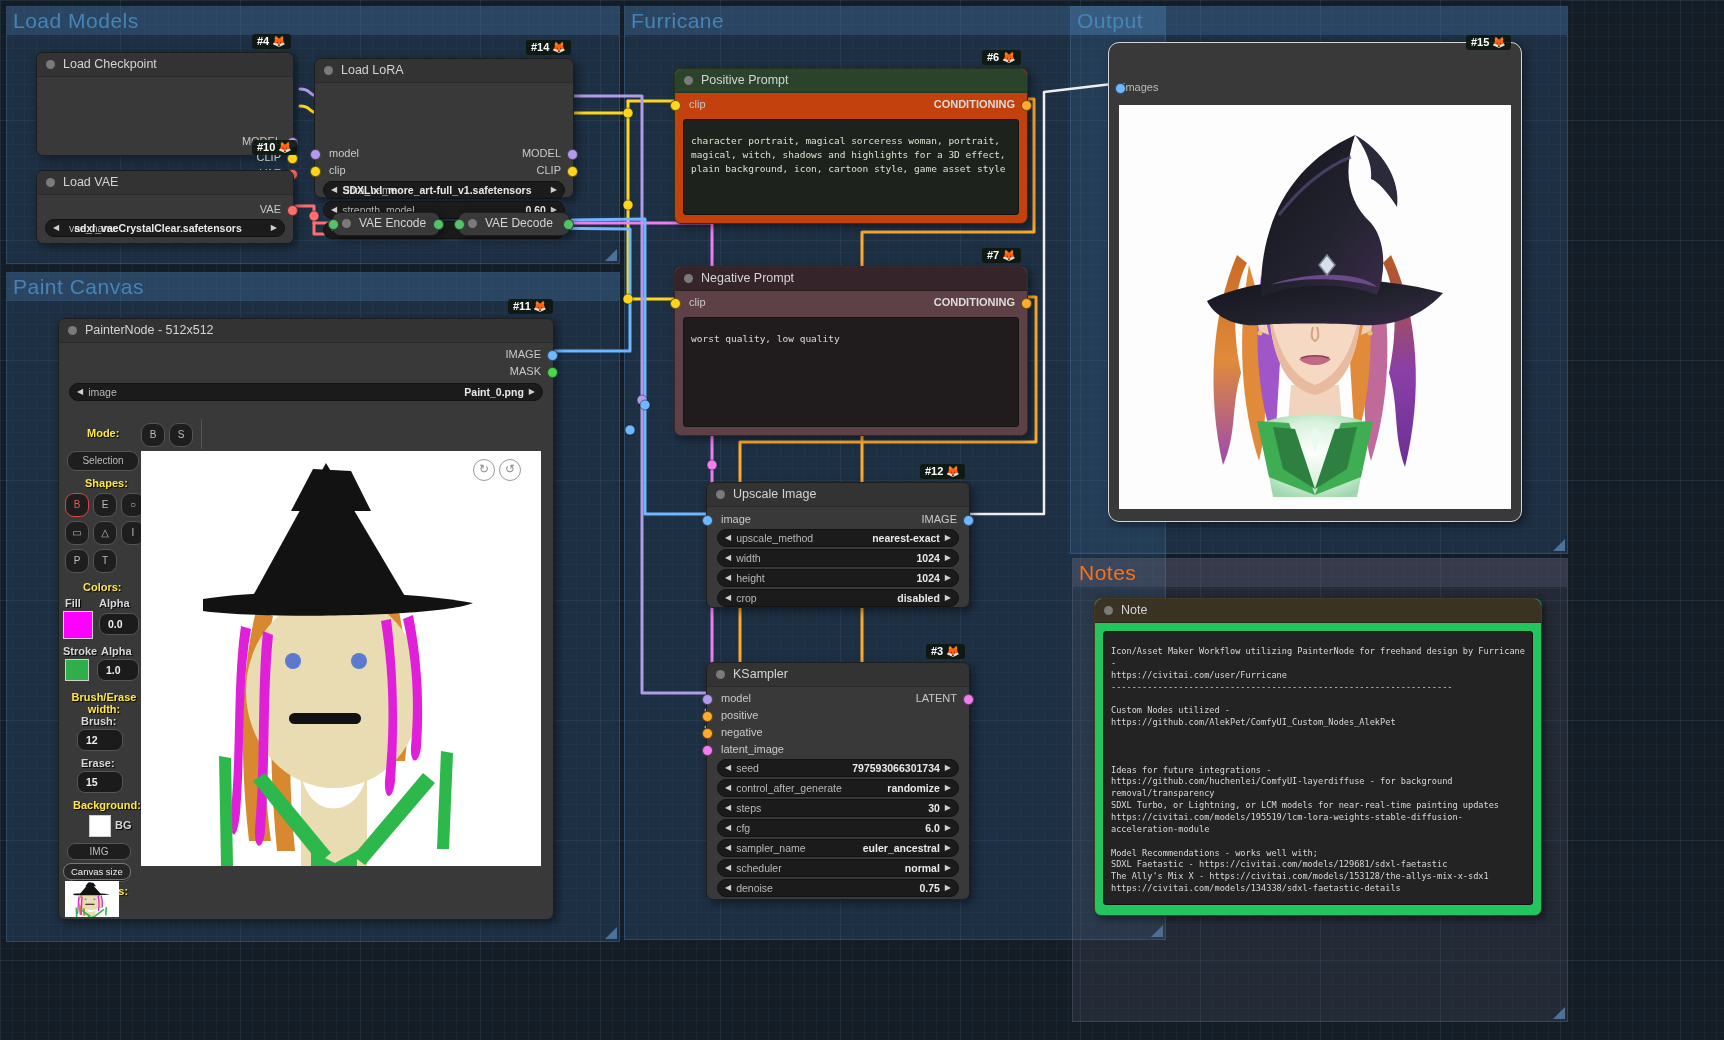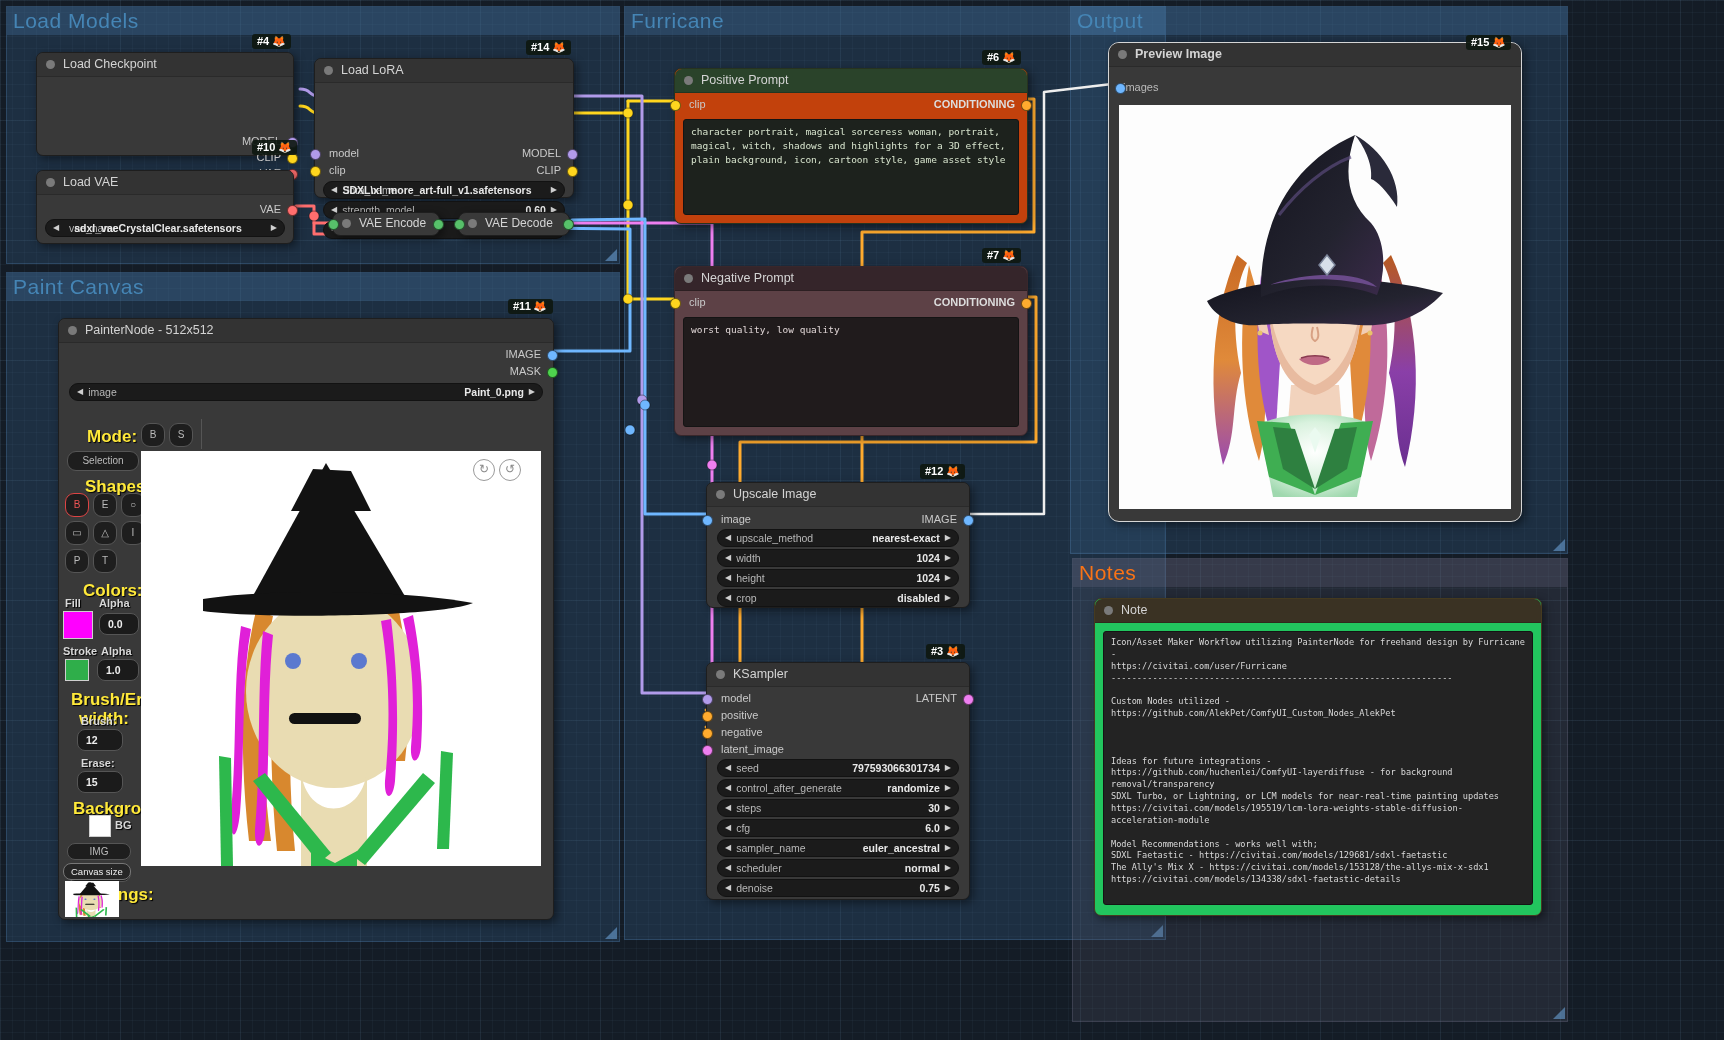--- a/index.html
+++ b/index.html
@@ -34,36 +34,36 @@
   .slot.in{left:14px}
   .dot{position:absolute;width:9px;height:9px;border-radius:50%;border:1px solid rgba(0,0,0,0.55);z-index:4}
   .widget{position:absolute;height:16px;background:#1b1b1b;border:1px solid #121212;border-radius:9px;display:flex;align-items:center;padding:0 7px;font-size:10.5px;color:#b8b8b8}
   .widget .arrow{color:#cfcfcf;font-size:8px;line-height:16px}
   .widget .wlabel{margin-left:5px;white-space:nowrap}
   .widget .wvalue{margin-left:auto;margin-right:5px;font-weight:bold;color:#e9e9e9;white-space:nowrap}
   .widget.overlap{position:absolute}
   .widget.overlap .wlabel{position:absolute;left:18px}
   .widget.overlap .wvalue{position:absolute;left:0;right:14px;margin:0;text-align:center}
   .btn-widget{position:absolute;background:#1b1b1b;border:1px solid #121212;border-radius:3px;text-align:center;font-size:11px;font-weight:bold;color:#dcdcdc}
-  .textarea{position:absolute;background:#1d221d;border:1px solid #141414;border-radius:3px;font-family:"DejaVu Sans Mono", monospace;font-size:9.5px;line-height:1.45;color:#d7e4cd;padding:5px 7px;white-space:pre-wrap;overflow:hidden}
+  .textarea{position:absolute;background:#1d221d;border:1px solid #141414;border-radius:3px;font-family:"DejaVu Sans Mono", monospace;font-size:9.5px;line-height:1.45;color:#d7e4cd;padding:14px 7px;white-space:pre-wrap;overflow:hidden}
   .badge{position:absolute;z-index:5;background:rgba(14,24,16,0.92);color:#ffffff;font-size:11px;font-weight:bold;padding:1px 5px;border-radius:3px;white-space:nowrap}
 
   
   .node.green{background:#c2410c;border-color:#27331f}
   .node.green .node-header{background:#2a432a;border-bottom-color:#223622}
   .node.maroon{background:#5d4146;border-color:#39272b}
   .node.maroon .node-header{background:#35252a;border-bottom-color:#2c1f22}
   .node.maroon .textarea{background:#201b1c;color:#e0d6d6}
   .node.brown{background:#22c55e;border-color:#453a1f}
   .node.brown .node-header{background:#3a3223;border-bottom-color:#2f2a1c}
   .node.brown .textarea{background:#232323;color:#d9d9d9;font-size:8.6px;line-height:1.38}
   .node.selected{border:1px solid #d6d6d6;border-radius:11px}
 
   
-  .ylabel{position:absolute;color:#ffe93a;font-size:17px;font-weight:bold;text-shadow:1px 1px 1px #000;white-space:nowrap}
+  .ylabel{position:absolute;color:#ffe93a;font-size:11px;font-weight:bold;text-shadow:1px 1px 1px #000;white-space:nowrap}
   .glabel{position:absolute;color:#d8d8d8;font-size:11px;font-weight:bold;text-shadow:1px 1px 1px #000;white-space:nowrap}
   .pbtn{position:absolute;background:#1e1e1e;border:1px solid #555;border-radius:8px;color:#bbb;font-size:10px;text-align:center;cursor:pointer}
   .pbtn.round{width:22px;height:22px;line-height:22px;border-radius:9px}
   .pbtn.active{border-color:#d44;color:#e55}
   .pinput{position:absolute;background:#1b1b1b;border:1px solid #555;border-radius:8px;color:#eee;font-size:10.5px;font-weight:bold;padding-left:8px;line-height:20px}
   .swatch{position:absolute;border:1px solid #cfcfcf}
   .canvas-area{position:absolute;background:#ffffff}
   .tool-circle{position:absolute;width:20px;height:20px;border-radius:50%;border:1px solid #9a9a9a;background:#fff;color:#8a8a8a;font-size:12px;text-align:center;line-height:19px}
   .tooltip{position:absolute;background:#262626;border:1px solid #777;border-radius:8px;color:#eee;font-size:9.5px;padding:2px 7px;z-index:6;white-space:nowrap}
   .thumb{position:absolute;background:#fff;overflow:hidden;z-index:5}
@@ -438,24 +438,20 @@
   </div>
   <div class="widget" style="left:10px;right:10px;top:216px">
     <span class="arrow">◀</span>
     <span class="wlabel">denoise</span>
     <span class="wvalue">0.75</span>
     <span class="arrow">▶</span>
   </div>
 </div>
 
 <div class="node selected" style="left:1108px;top:42px;width:412px;height:478px">
-  <div class="node-header" style="border-radius:10px 10px 0 0">
-    <span class="status-dot"></span>
-    <span class="node-title" style="font-weight:bold">Preview Image</span>
-  </div>
   <div class="slot in" style="top:38px;color:#bbb">images</div>
   <div class="dot" style="left: 6px; top: 40px; background: rgb(111, 183, 255);"></div>
   <div class="preview-area" style="left:10px;top:62px;width:392px;height:404px">
     <svg width="392" height="404" viewBox="0 0 392 404">
       <defs>
         <linearGradient id="hairL" x1="0" y1="0" x2="0" y2="1">
           <stop offset="0" stop-color="#c96a24"></stop>
             <stop offset="0.5" stop-color="#e08a3a"></stop>
             <stop offset="1" stop-color="#9a4ab0"></stop>
         </linearGradient>

